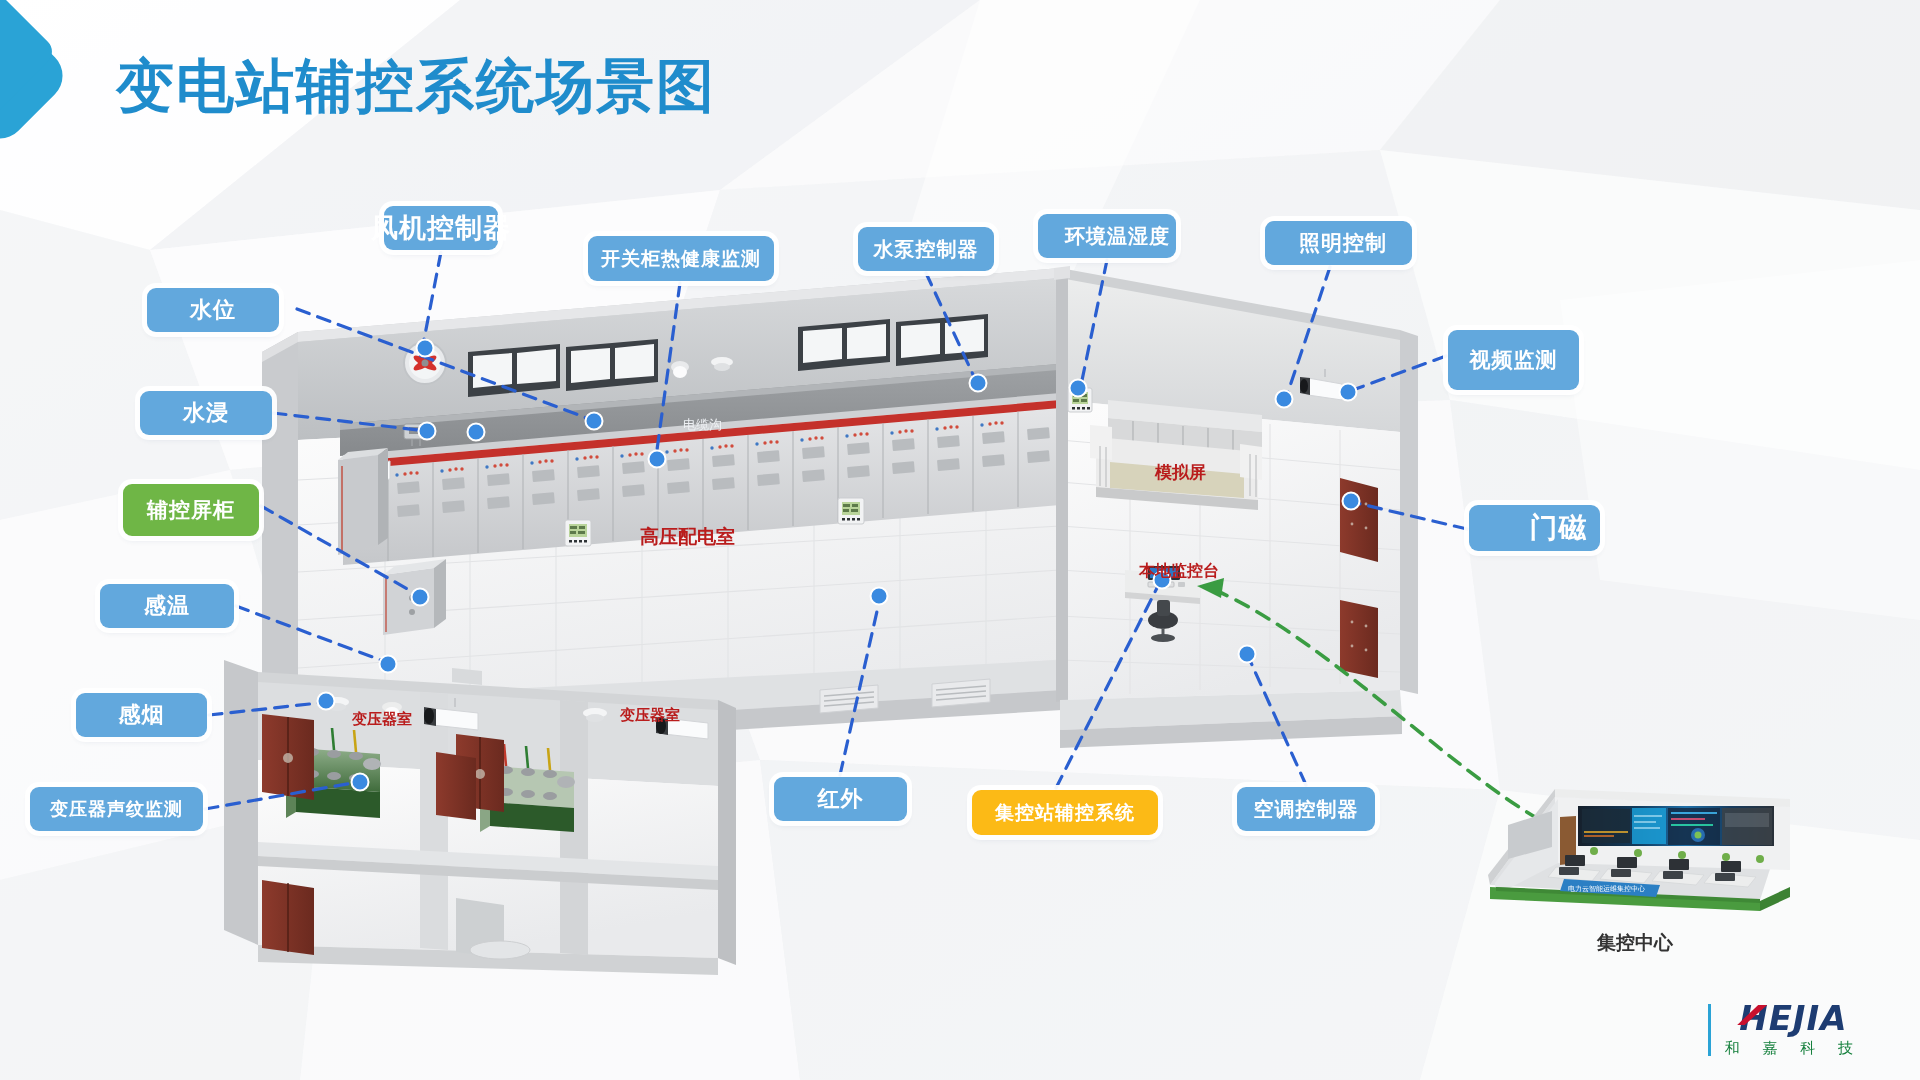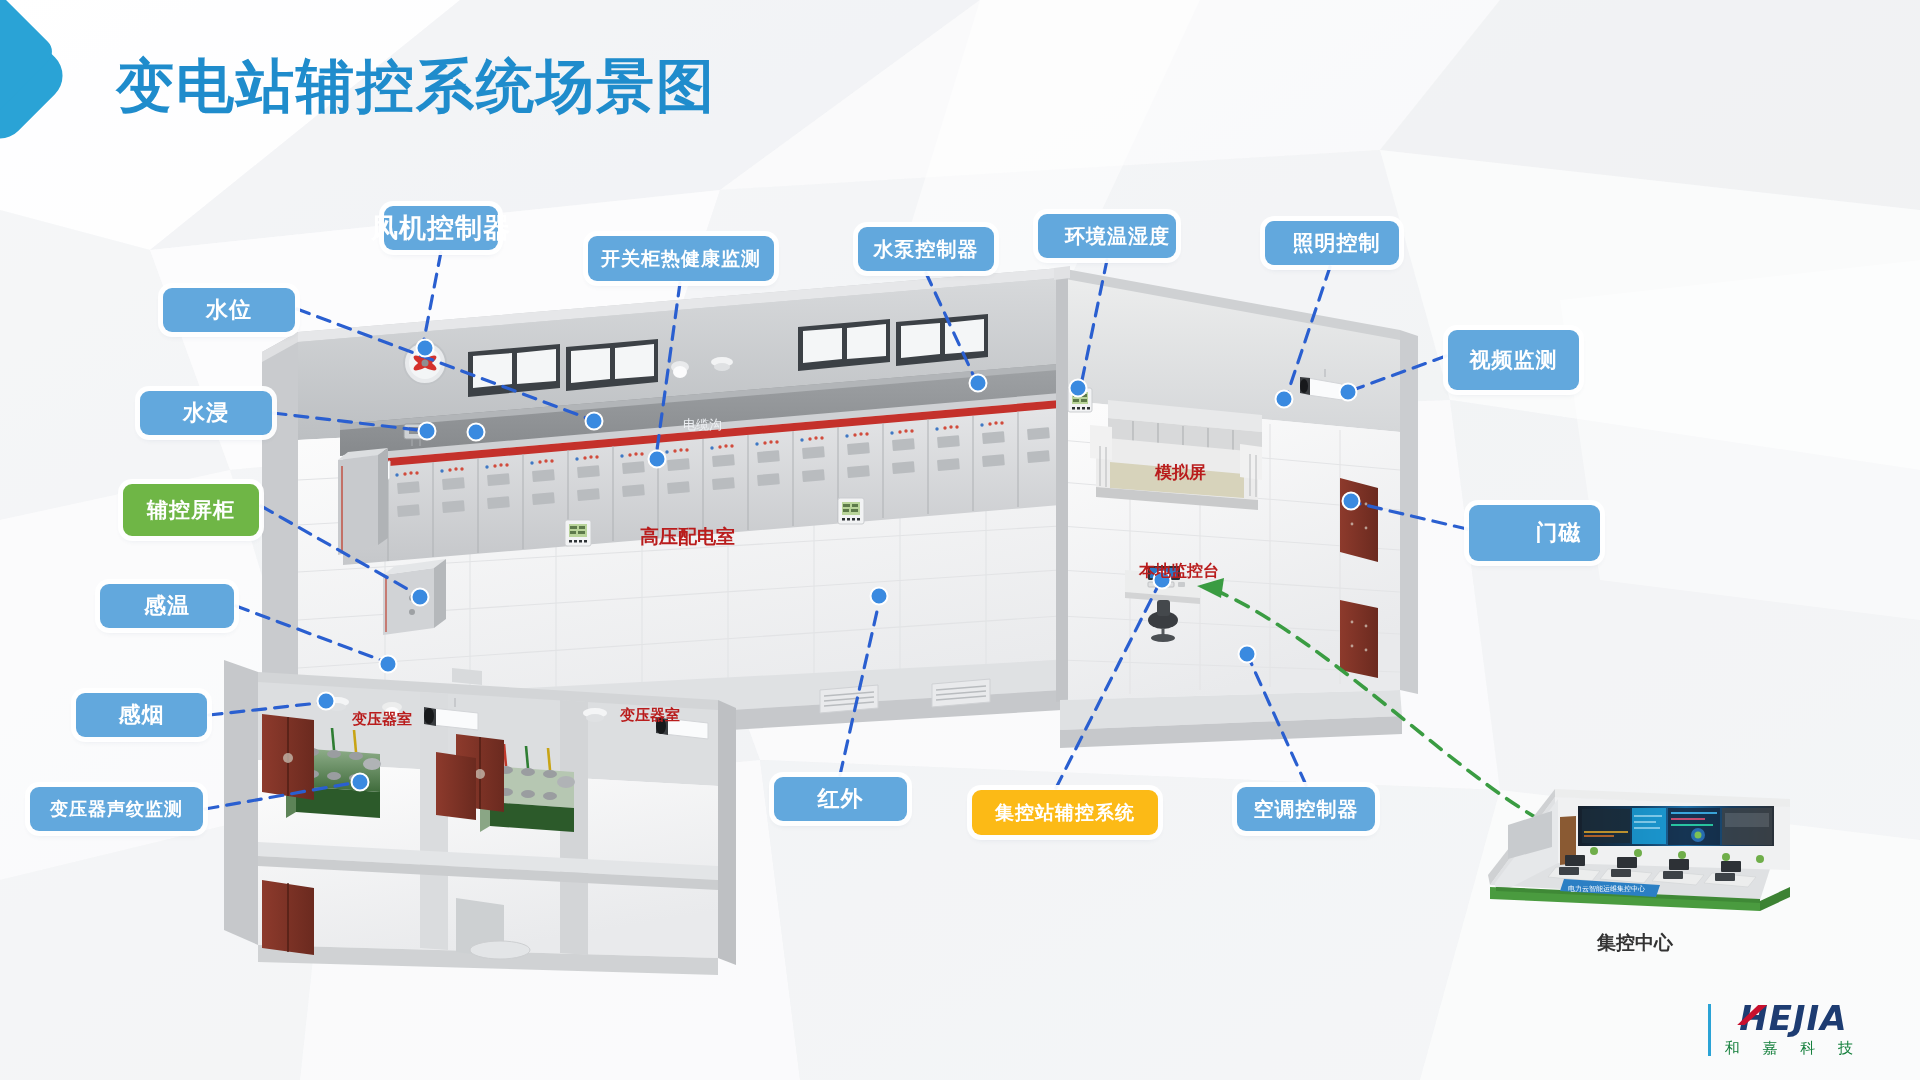--- a/index.html
+++ b/index.html
@@ -756,32 +756,32 @@
   <div class="txt">
     <div class="en">
       <span class="swoosh"></span>
     HEJIA</div>
     <div class="cn">和 嘉 科 技</div>
   </div>
 </div>
 
 <div id="label-layer">
     <div class="lbl blue" style="left: 384px; top: 206px; width: 114px; height: 44px; font-size: 27px;">风机控制器</div>
-    <div class="lbl blue" style="left: 163px; top: 288px; width: 132px; height: 44px; font-size: 22px;">水位</div>
+    <div class="lbl blue" style="left: 147px; top: 288px; width: 132px; height: 44px; font-size: 22px;">水位</div>
     <div class="lbl blue" style="left: 140px; top: 391px; width: 132px; height: 44px; font-size: 22px;">水浸</div>
     <div class="lbl green" style="left: 123px; top: 484px; width: 136px; height: 52px; font-size: 21px;">辅控屏柜</div>
     <div class="lbl blue" style="left: 100px; top: 584px; width: 134px; height: 44px; font-size: 22px;">感温</div>
     <div class="lbl blue" style="left: 76px; top: 693px; width: 131px; height: 44px; font-size: 22px;">感烟</div>
     <div class="lbl blue" style="left: 30px; top: 787px; width: 173px; height: 44px; font-size: 18px;">变压器声纹监测</div>
     <div class="lbl blue" style="left: 588px; top: 236px; width: 186px; height: 45px; font-size: 19px;">开关柜热健康监测</div>
     <div class="lbl blue" style="left: 858px; top: 227px; width: 136px; height: 44px; font-size: 20px;">水泵控制器</div>
     <div class="lbl blue" style="left: 1038px; top: 214px; width: 138px; height: 44px; font-size: 20px; padding-left: 21px;">环境温湿度</div>
-    <div class="lbl blue" style="left: 1265px; top: 221px; width: 134px; height: 44px; font-size: 21px; padding-left: 9px;">照明控制</div>
+    <div class="lbl blue" style="left: 1265px; top: 221px; width: 147px; height: 44px; font-size: 21px; padding-left: 9px;">照明控制</div>
     <div class="lbl blue" style="left: 1448px; top: 330px; width: 131px; height: 60px; font-size: 21px;">视频监测</div>
-    <div class="lbl blue" style="left: 1469px; top: 505px; width: 131px; height: 56px; font-size: 22px; padding-left: 48px;">门磁</div>
+    <div class="lbl blue" style="left: 1469px; top: 505px; width: 131px; height: 46px; font-size: 28px; padding-left: 48px;">门磁</div>
     <div class="lbl blue" style="left: 774px; top: 777px; width: 133px; height: 44px; font-size: 22px;">红外</div>
     <div class="lbl orange" style="left: 972px; top: 790px; width: 186px; height: 45px; font-size: 19px;">集控站辅控系统</div>
     <div class="lbl blue" style="left: 1237px; top: 787px; width: 138px; height: 44px; font-size: 20px;">空调控制器</div>
   </div>
 <div id="caption-layer">
     <div class="cap light" style="left: 683px; top: 416px; font-size: 13px;">电缆沟</div>
     <div class="cap" style="left: 640px; top: 524px; font-size: 19px;">高压配电室</div>
     <div class="cap" style="left: 352px; top: 710px; font-size: 15px;">变压器室</div>
     <div class="cap" style="left: 620px; top: 706px; font-size: 15px;">变压器室</div>
     <div class="cap" style="left: 1155px; top: 461px; font-size: 17px;">模拟屏</div>

